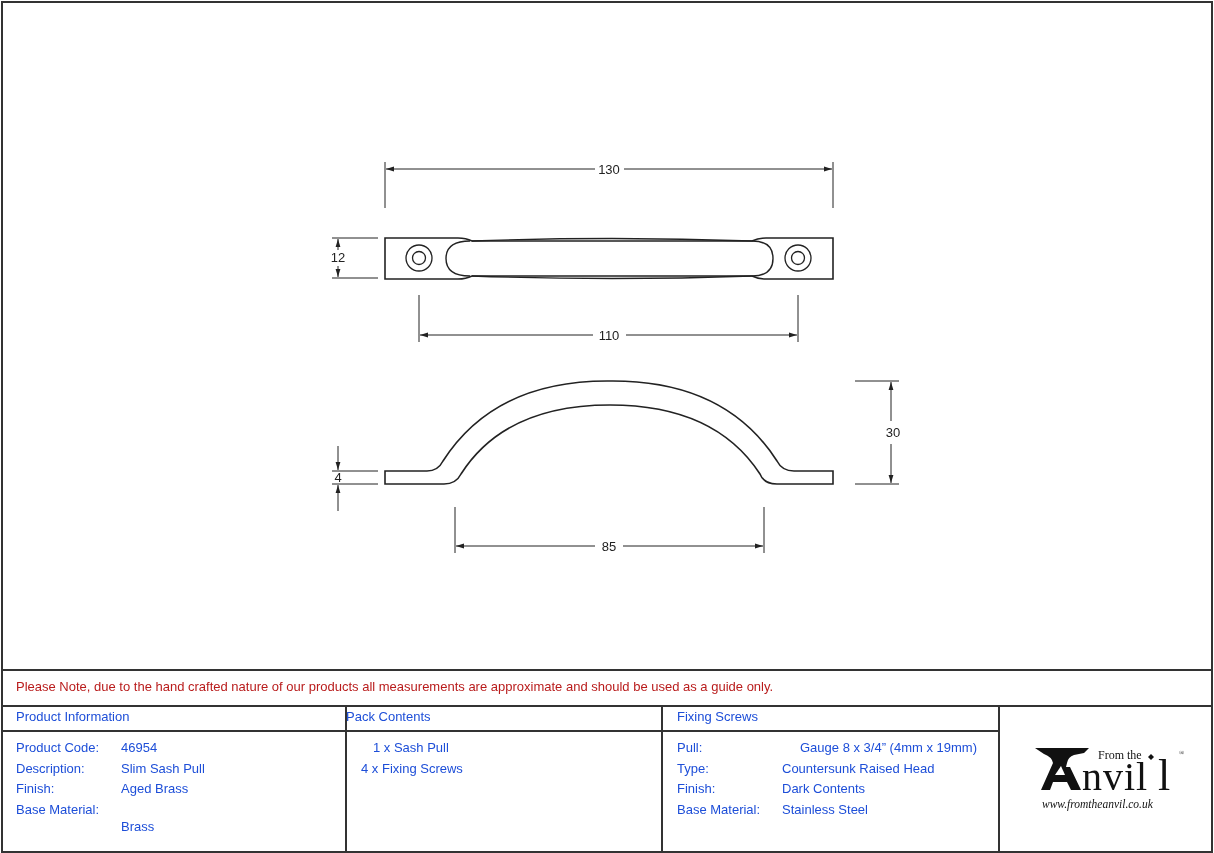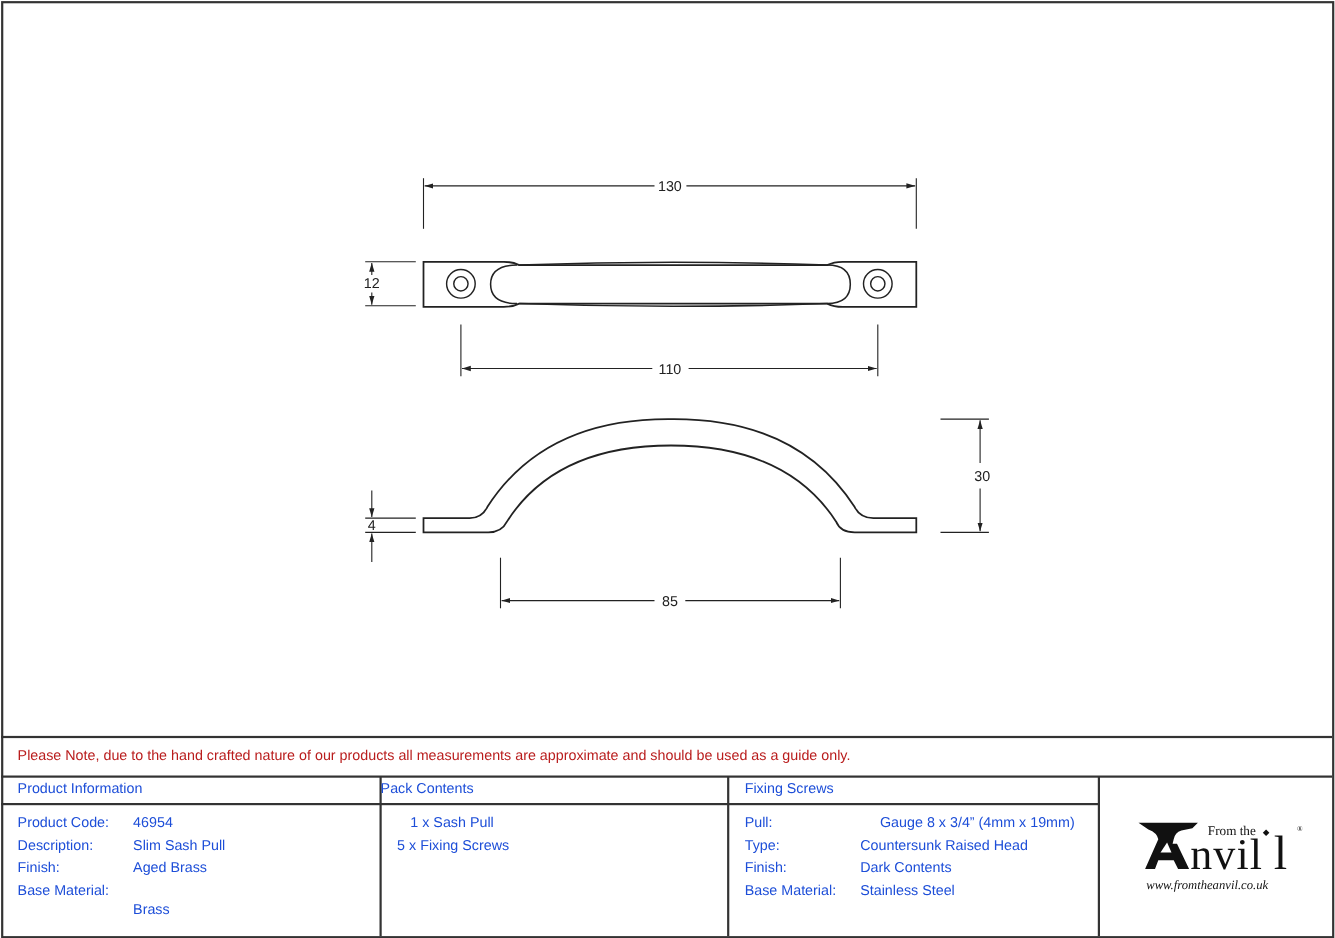--- a/index.html
+++ b/index.html
@@ -100,21 +100,21 @@
   <div class="rowval" style="left:121px; top:759px;">Slim Sash Pull</div>
   <div class="rowlbl" style="left:16px; top:779px;">Finish:</div>
   <div class="rowval" style="left:121px; top:779px;">Aged Brass</div>
   <div class="rowlbl" style="left:16px; top:800px;">Base Material:</div>
   <div class="rowval" style="left:121px; top:800px;margin-top:17px;">Brass</div>
 </div>
 
 <div class="hdr" style="left:346px;">Pack Contents</div>
 <div>
   <div class="rowval" style="left:373px; top:738px;">1 x Sash Pull</div>
-  <div class="rowval" style="left:361px; top:759px;">5 x Fixing Screws</div>
+  <div class="rowval" style="left:361px; top:759px;">4 x Fixing Screws</div>
 </div>
 
 <div class="hdr" style="left:677px;">Fixing Screws</div>
 <div>
   <div class="rowlbl" style="left:677px; top:738px;">Pull:</div>
   <div class="rowval" style="left:756px; top:738px;margin-left:44px;">Gauge 8 x 3/4” (4mm x 19mm)</div>
   <div class="rowlbl" style="left:677px; top:759px;">Type:</div>
   <div class="rowval" style="left:782px; top:759px;">Countersunk Raised Head</div>
   <div class="rowlbl" style="left:677px; top:779px;">Finish:</div>
   <div class="rowval" style="left:782px; top:779px;">Dark Contents</div>

